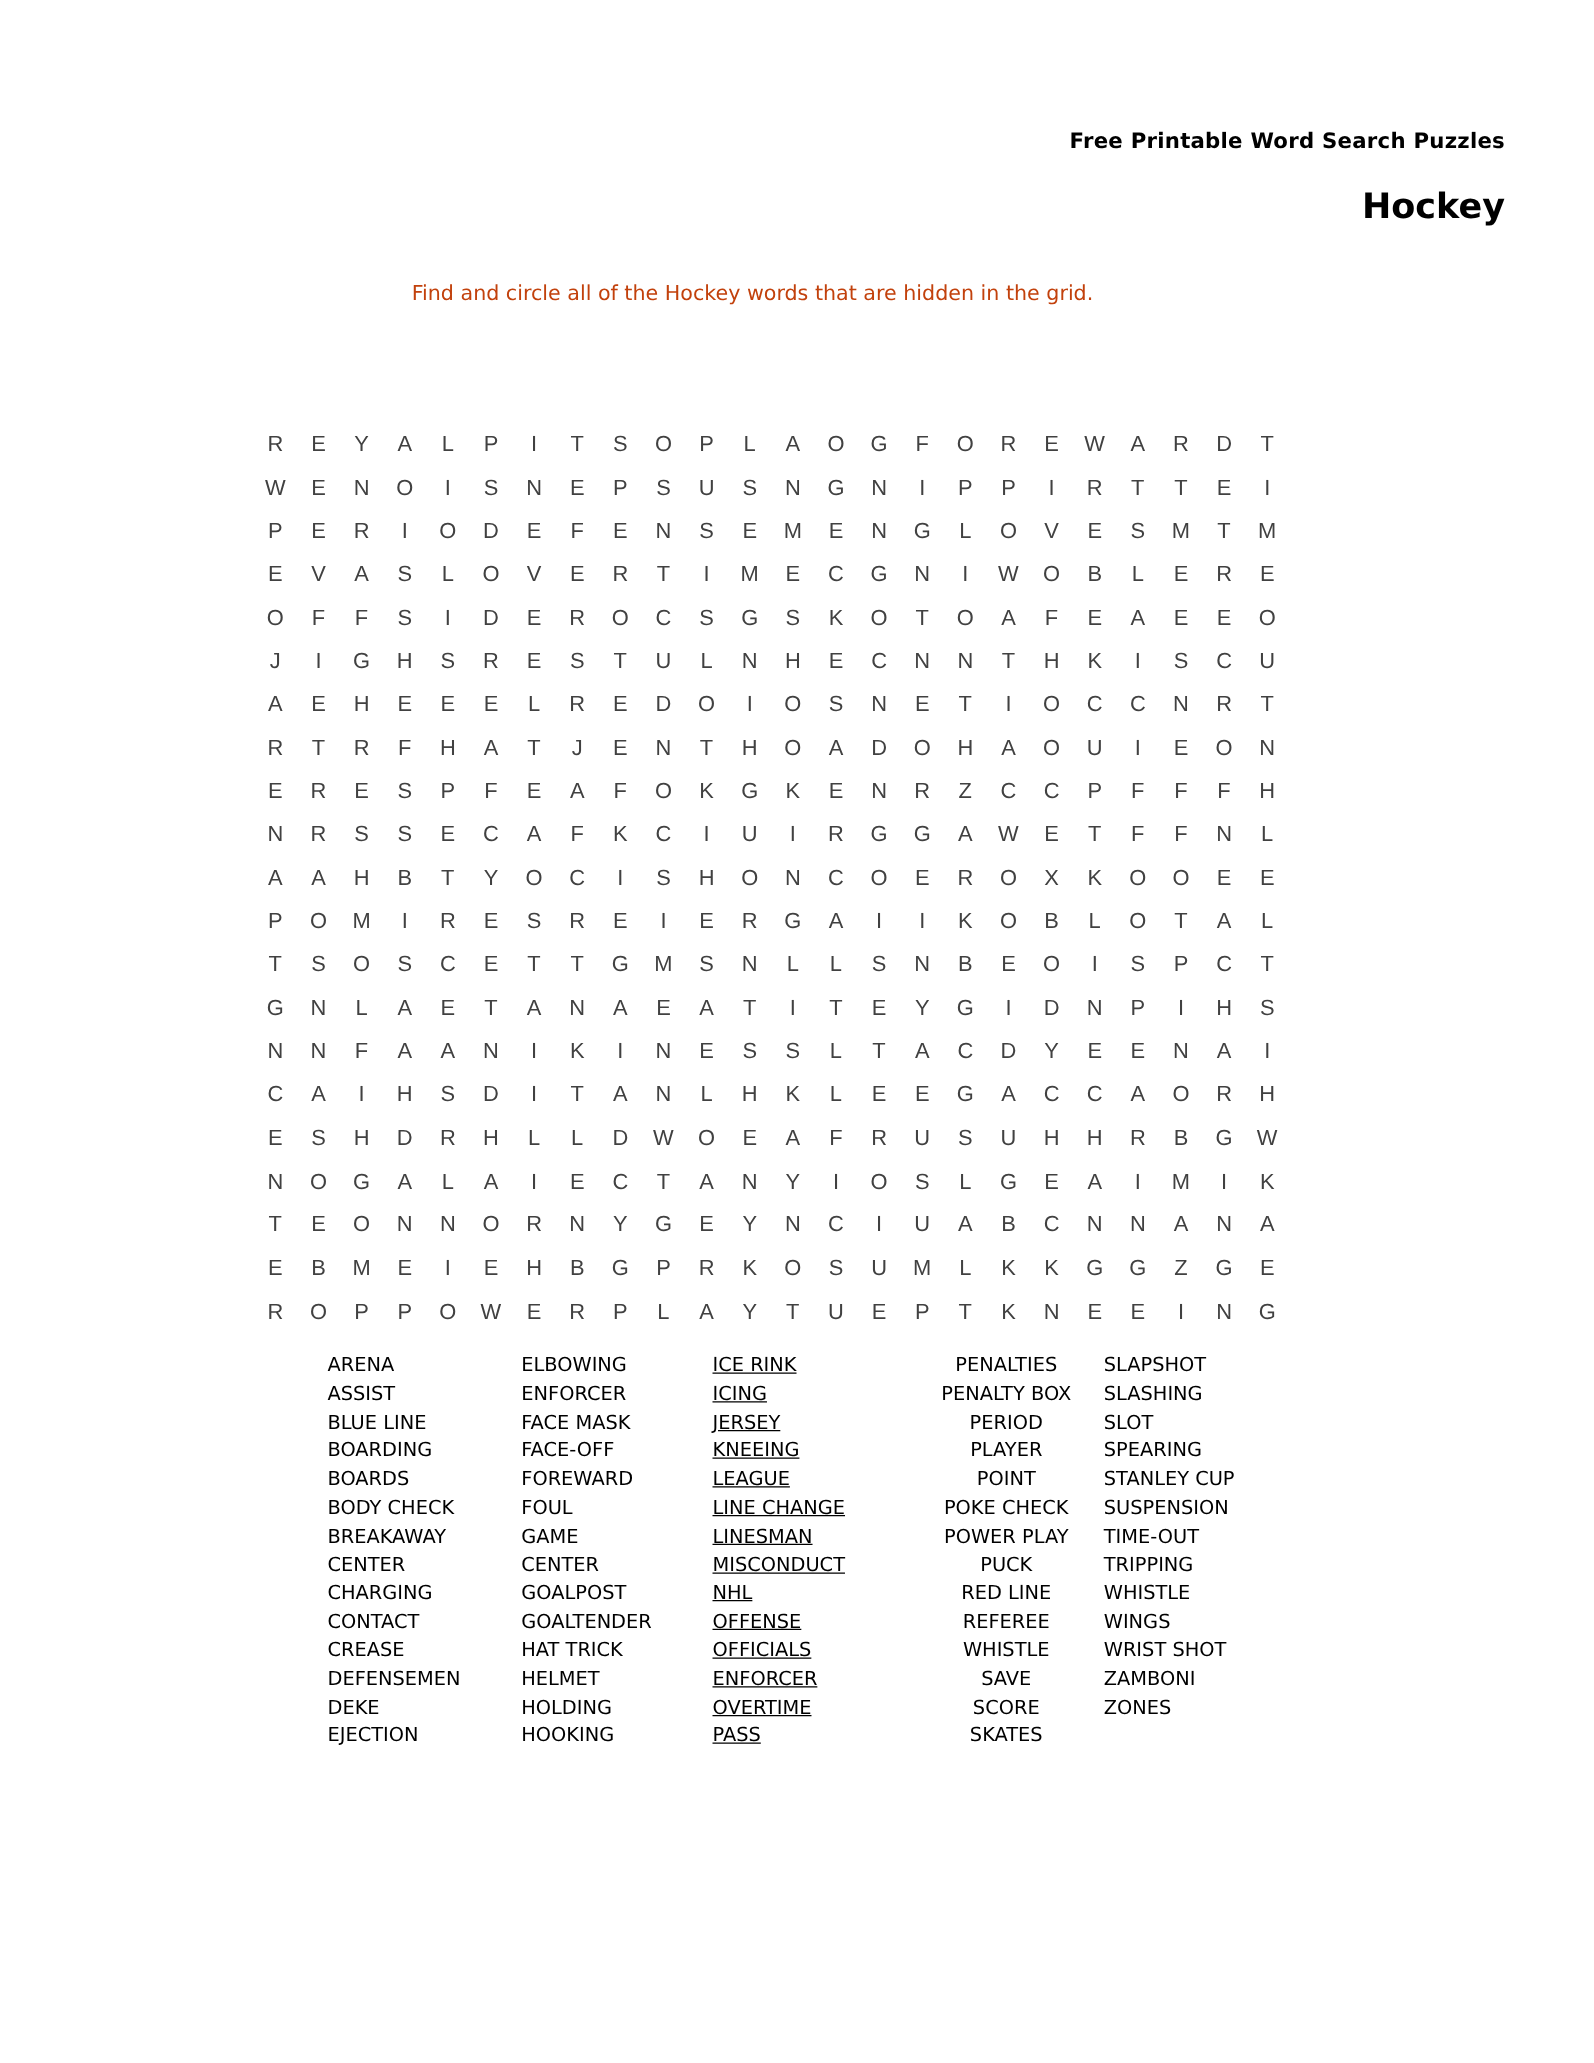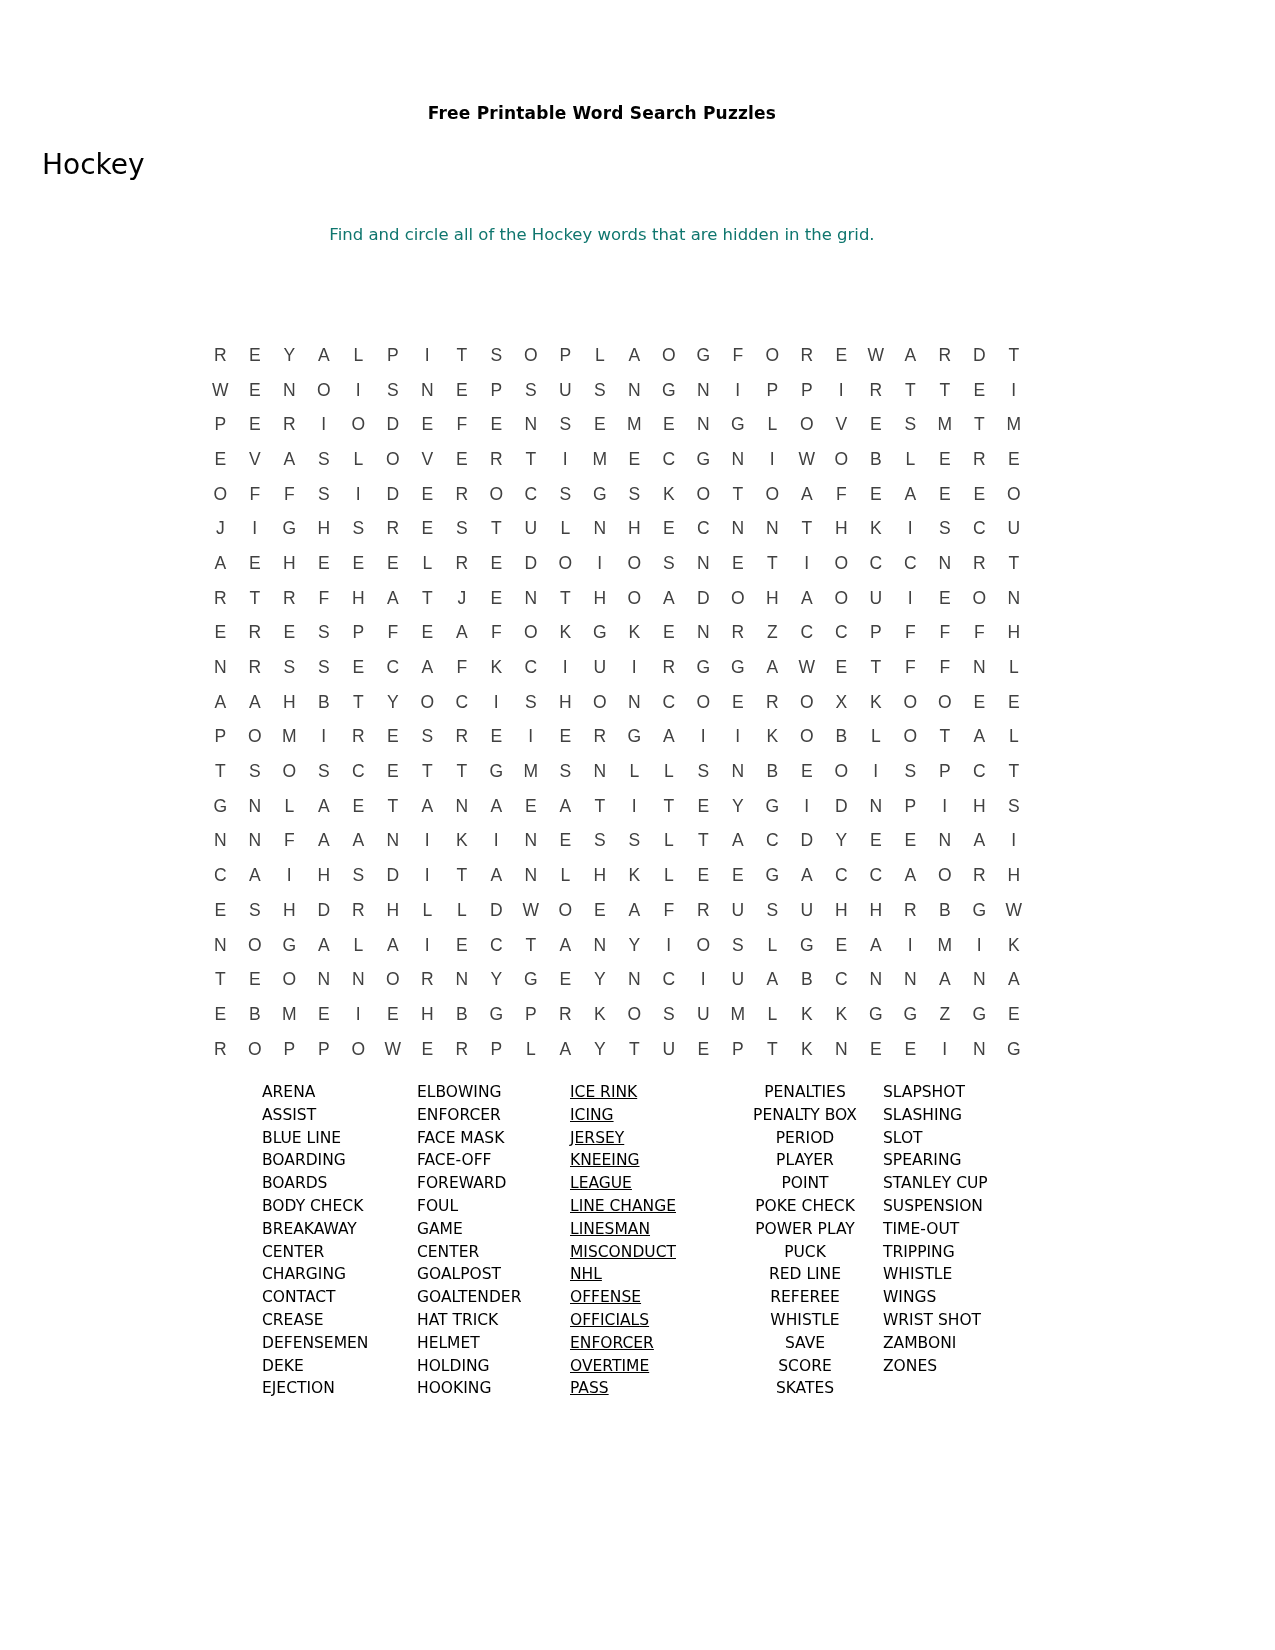--- a/index.html
+++ b/index.html
@@ -4,29 +4,29 @@
 <style>
   html,body{margin:0;padding:0;}
   body{
     width:1275px;height:1650px;position:relative;
     background:#ffffff;overflow:hidden;
     font-family:"DejaVu Sans","Liberation Sans",sans-serif;
     color:#000;
   }
   .site-title{
     position:absolute;top:103px;left:0;width:1204px;
-    text-align:center;font-size:17px;font-weight:bold;letter-spacing:.2px;
+    text-align:right;font-size:17px;font-weight:bold;letter-spacing:.2px;
   }
   .puzzle-title{
     position:absolute;top:148px;left:0;width:1204px;
-    text-align:left;font-size:28px;font-weight:normal;padding-left:42px;
+    text-align:right;font-size:28px;font-weight:bold;
   }
   .instructions{
     position:absolute;top:222px;left:0;width:1204px;
-    text-align:center;font-size:16.5px;line-height:25px;color:#0f766e;
+    text-align:center;font-size:16.5px;line-height:25px;color:#c2410c;
   }
   .letter-grid{
     position:absolute;top:338px;left:203px;
     display:grid;
     grid-template-columns:repeat(24,34.5px);
     grid-auto-rows:34.7px;
   }
   .cell{
     display:flex;align-items:center;justify-content:center;
     font-family:"Liberation Sans","DejaVu Sans",sans-serif;

